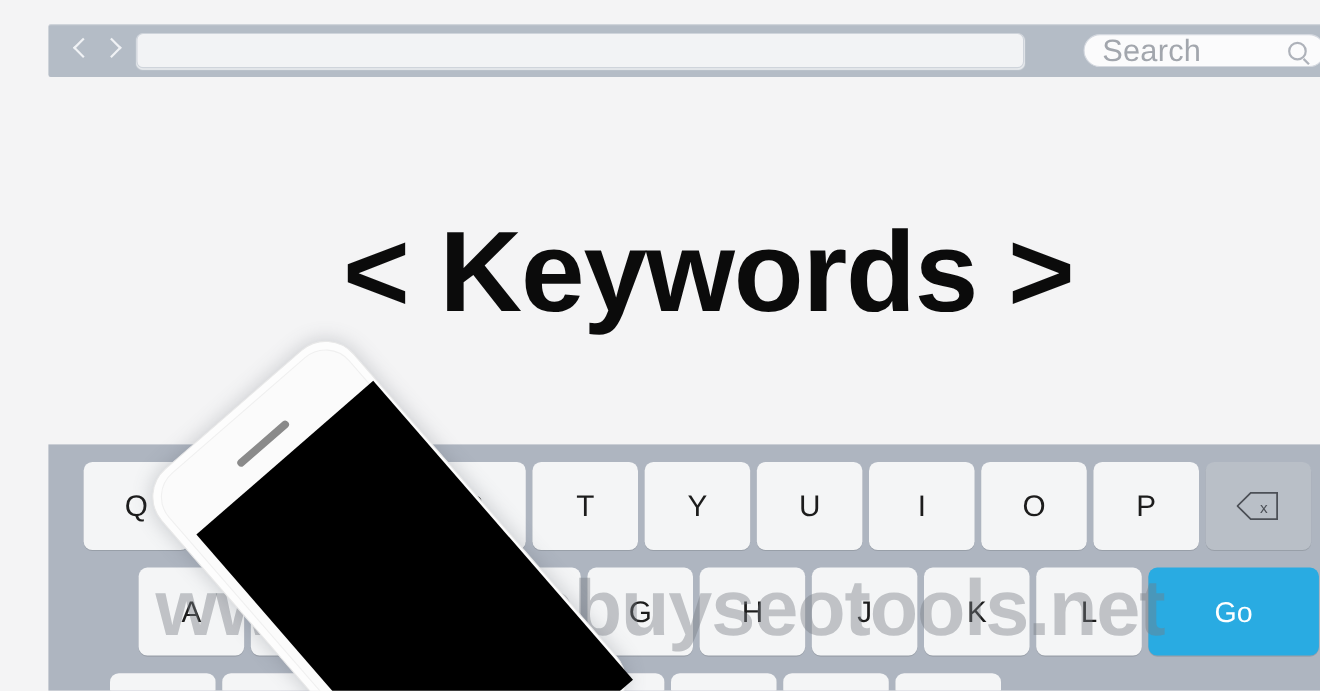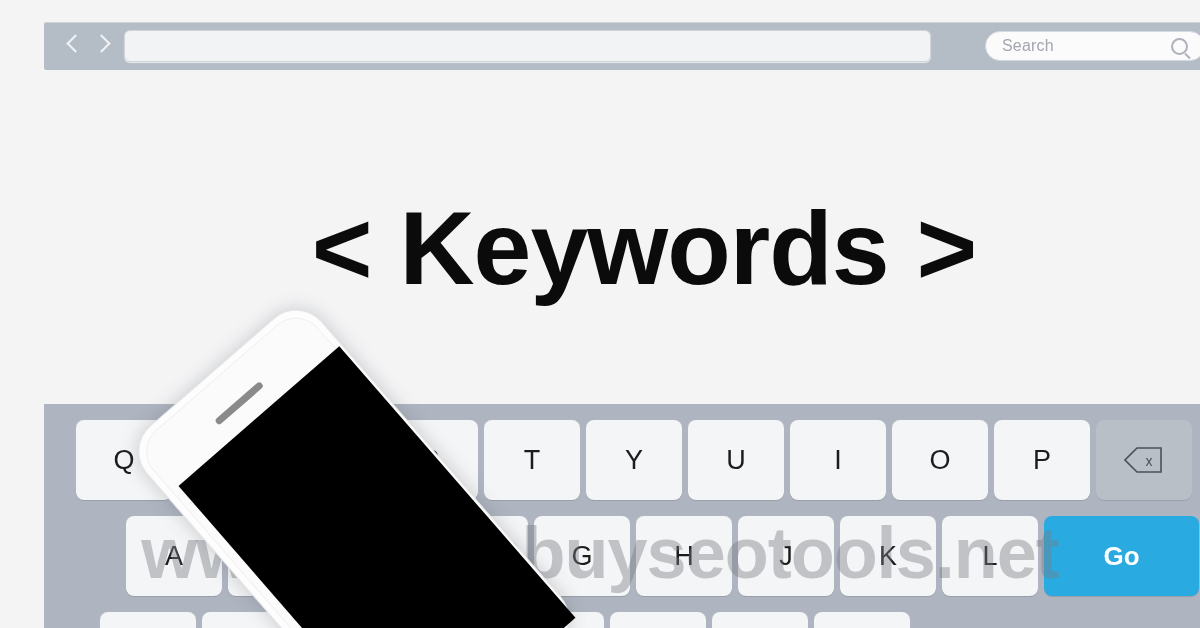--- a/index.html
+++ b/index.html
@@ -76,21 +76,21 @@
     border-radius: 15px;
     border: 1px solid #d4d8df;
     display: flex;
     align-items: center;
     justify-content: space-between;
     padding: 0 14px 0 16px;
     box-sizing: border-box;
   }
   .search-placeholder {
     color: #a2a6ad;
-    font-size: 16px;
+    font-size: 28px;
     letter-spacing: .2px;
   }
   .mag {
     width: 13px; height: 13px;
     border: 2px solid #aeb2ba;
     border-radius: 50%;
     position: relative;
     margin-right: 2px;
   }
   .mag::after {
@@ -155,21 +155,20 @@
     flex: 0 0 auto;
   }
   .key.dark {
     background: #b9bfc7;
   }
   .key.go {
     background: #29abe2;
     color: #ffffff;
     font-size: 26px;
     width: 155px;
-    font-weight: bold;
   }
   .backspace-icon {
     width: 42px; height: 26px;
     position: relative;
     display: flex;
     align-items: center;
     justify-content: center;
   }
   .backspace-icon svg { display: block; }
 

